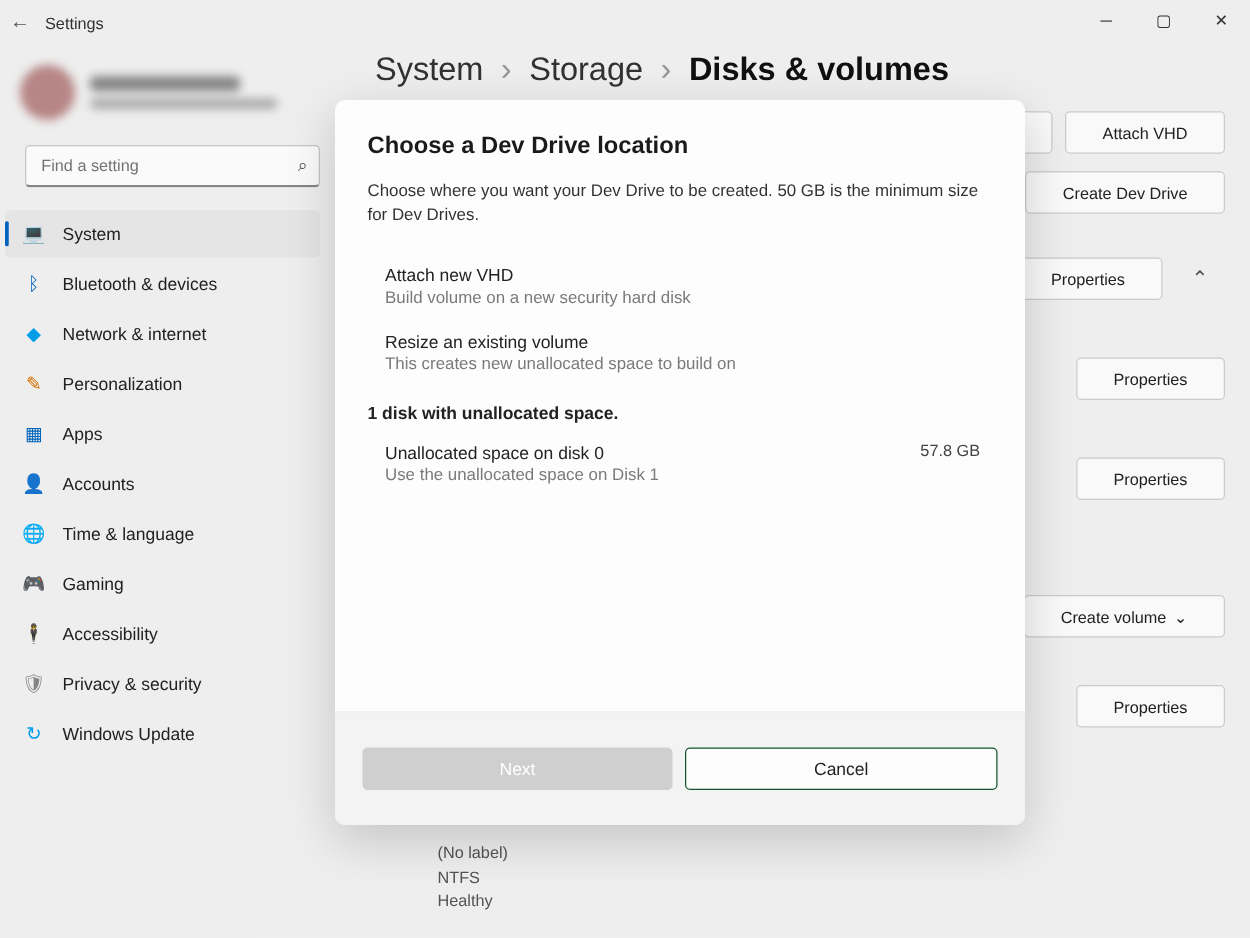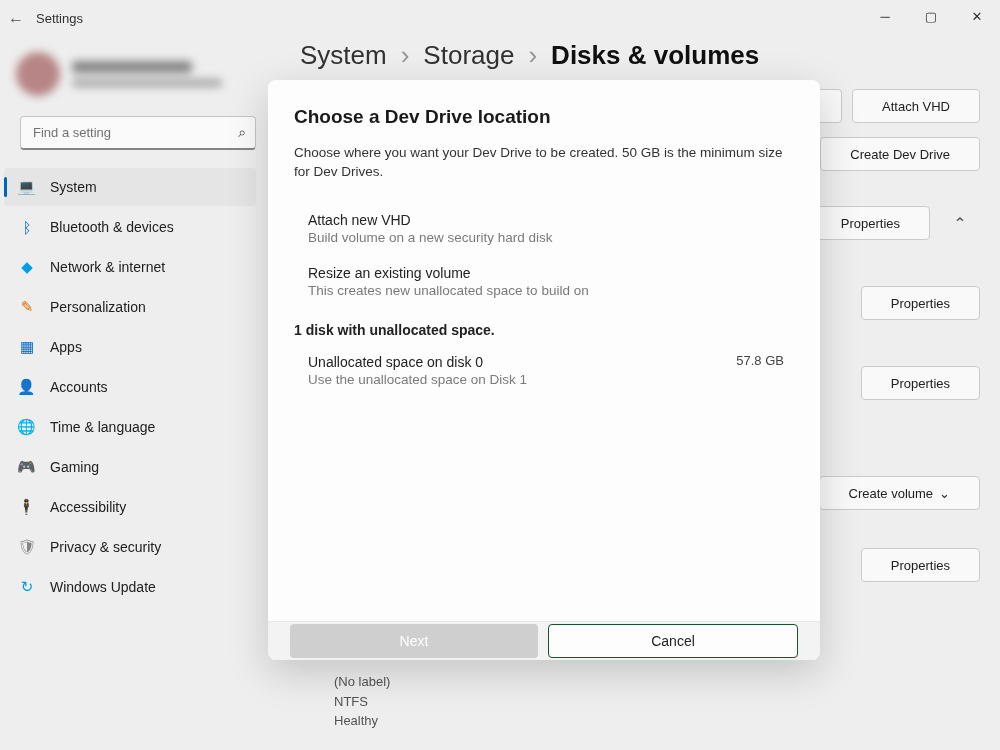--- a/index.html
+++ b/index.html
@@ -43,26 +43,26 @@
   .overlay { position:absolute; inset:0; background:rgba(0,0,0,0.02);}
   .modal { position:absolute; left:268px; top:80px; width:552px; height:580px; background:#fdfdfd; border-radius:8px; box-shadow:0 12px 40px rgba(0,0,0,0.18); display:flex; flex-direction:column; }
   .modal-body { padding:26px 26px 10px 26px; flex:1; }
   .modal h2 { font-size:19px; font-weight:600; color:#1a1a1a; margin-bottom:16px;}
   .modal .desc { font-size:13.5px; color:#333; line-height:1.4; margin-bottom:28px;}
   .opt { padding:2px 0 18px 14px; }
   .opt .t { font-size:14px; color:#222; }
   .opt .s { font-size:13.5px; color:#7a7a7a; margin-top:2px;}
   .opt .sz { float:right; font-size:13px; color:#444; margin-right:10px; margin-top:-34px;}
   .sect { font-size:14px; color:#222; margin:6px 0 14px 0; font-weight:700;}
-  .modal-footer { background:#f3f3f3; border-top:1px solid #e8e8e8; padding:2px 22px; display:flex; gap:10px; border-radius:0 0 8px 8px;}
+  .modal-footer { background:#f3f3f3; border-top:1px solid #e8e8e8; padding:28px 22px; display:flex; gap:10px; border-radius:0 0 8px 8px;}
   .mbtn { flex:1; height:34px; border-radius:4px; font-size:14px; border:1px solid #14532d; background:#fdfdfd; color:#222;}
   .mbtn.primary { background:#cfcfcf; color:#fff; border:none;}
 
   
-  .bottomvol { position:absolute; left:334px; top:672px; font-size:13px; color:#555; line-height:1.5;}
+  .bottomvol { position:absolute; left:350px; top:672px; font-size:13px; color:#555; line-height:1.5;}
 </style>
 </head>
 <body>
 
 <div class="titlebar">
   <div class="back">←</div>
   <div class="title">Settings</div>
 </div>
 <div class="winctrls">
   <div>─</div>

